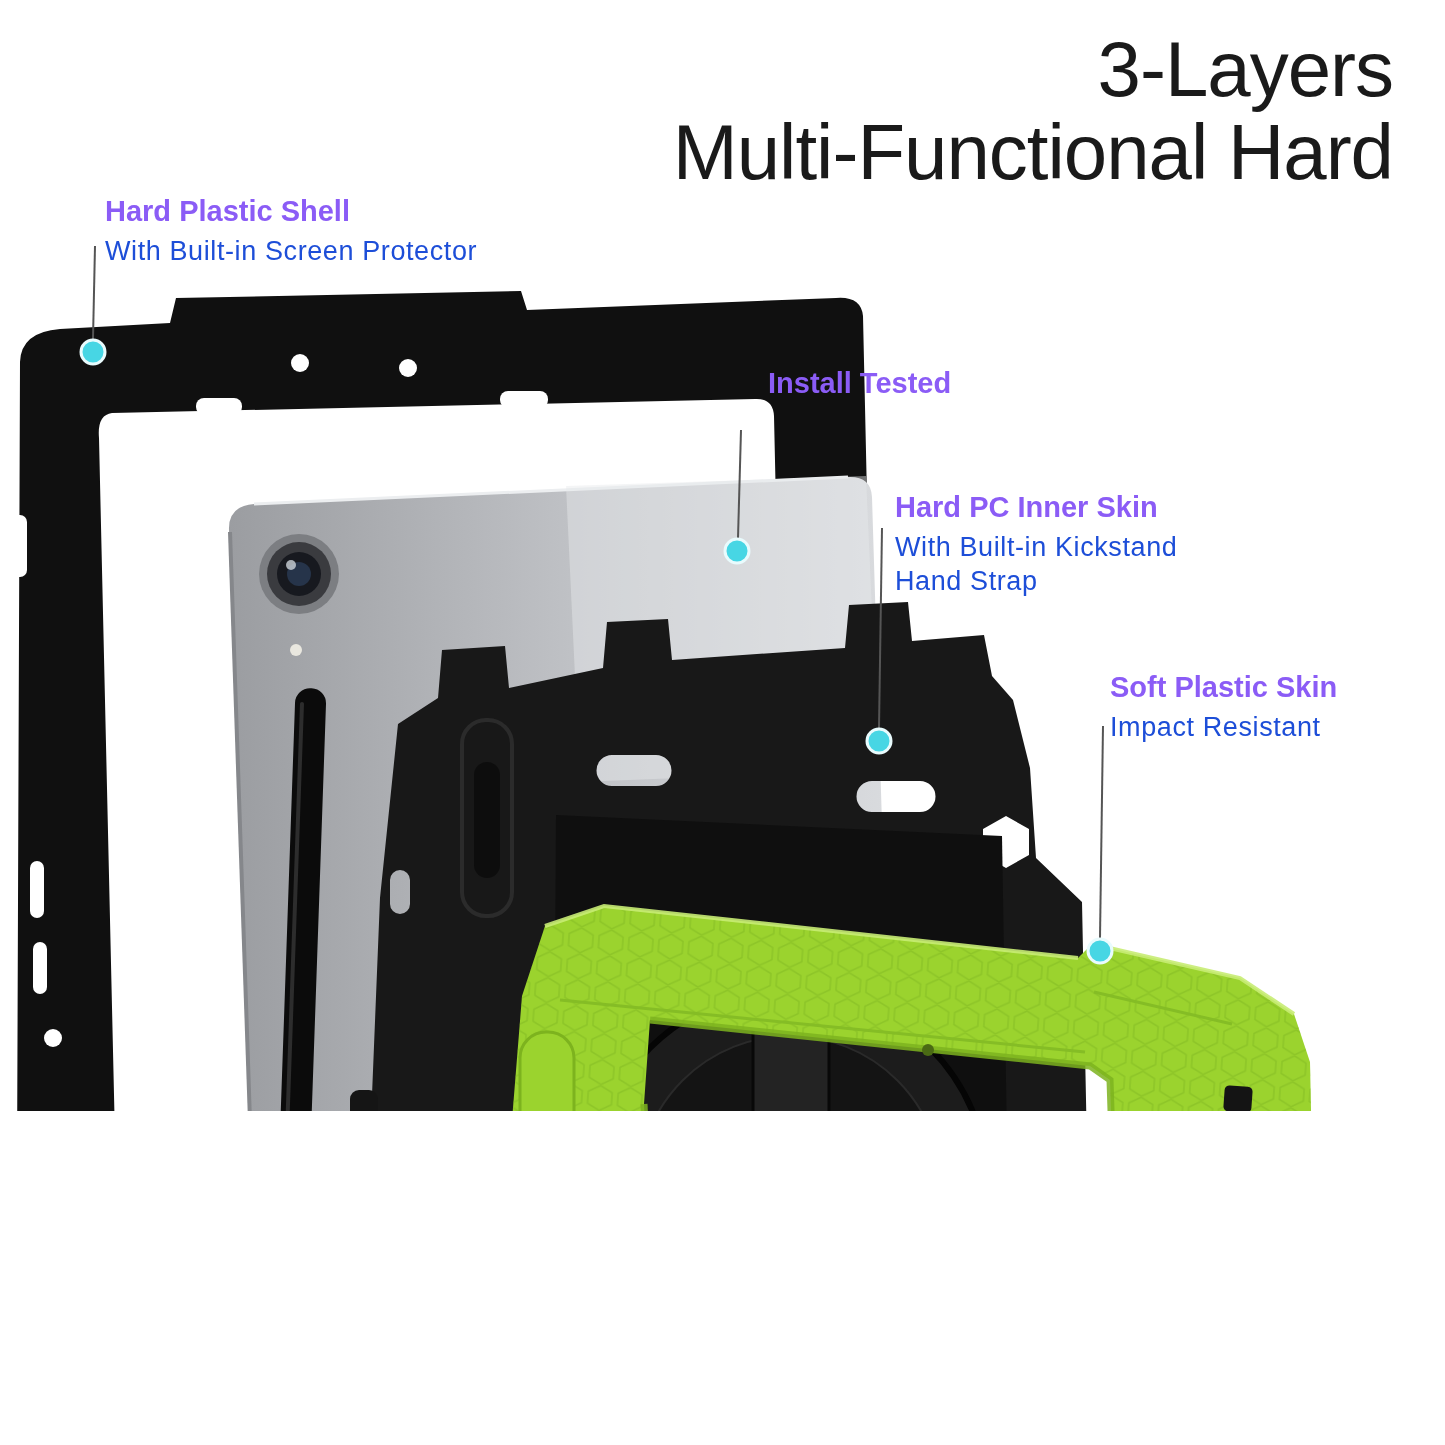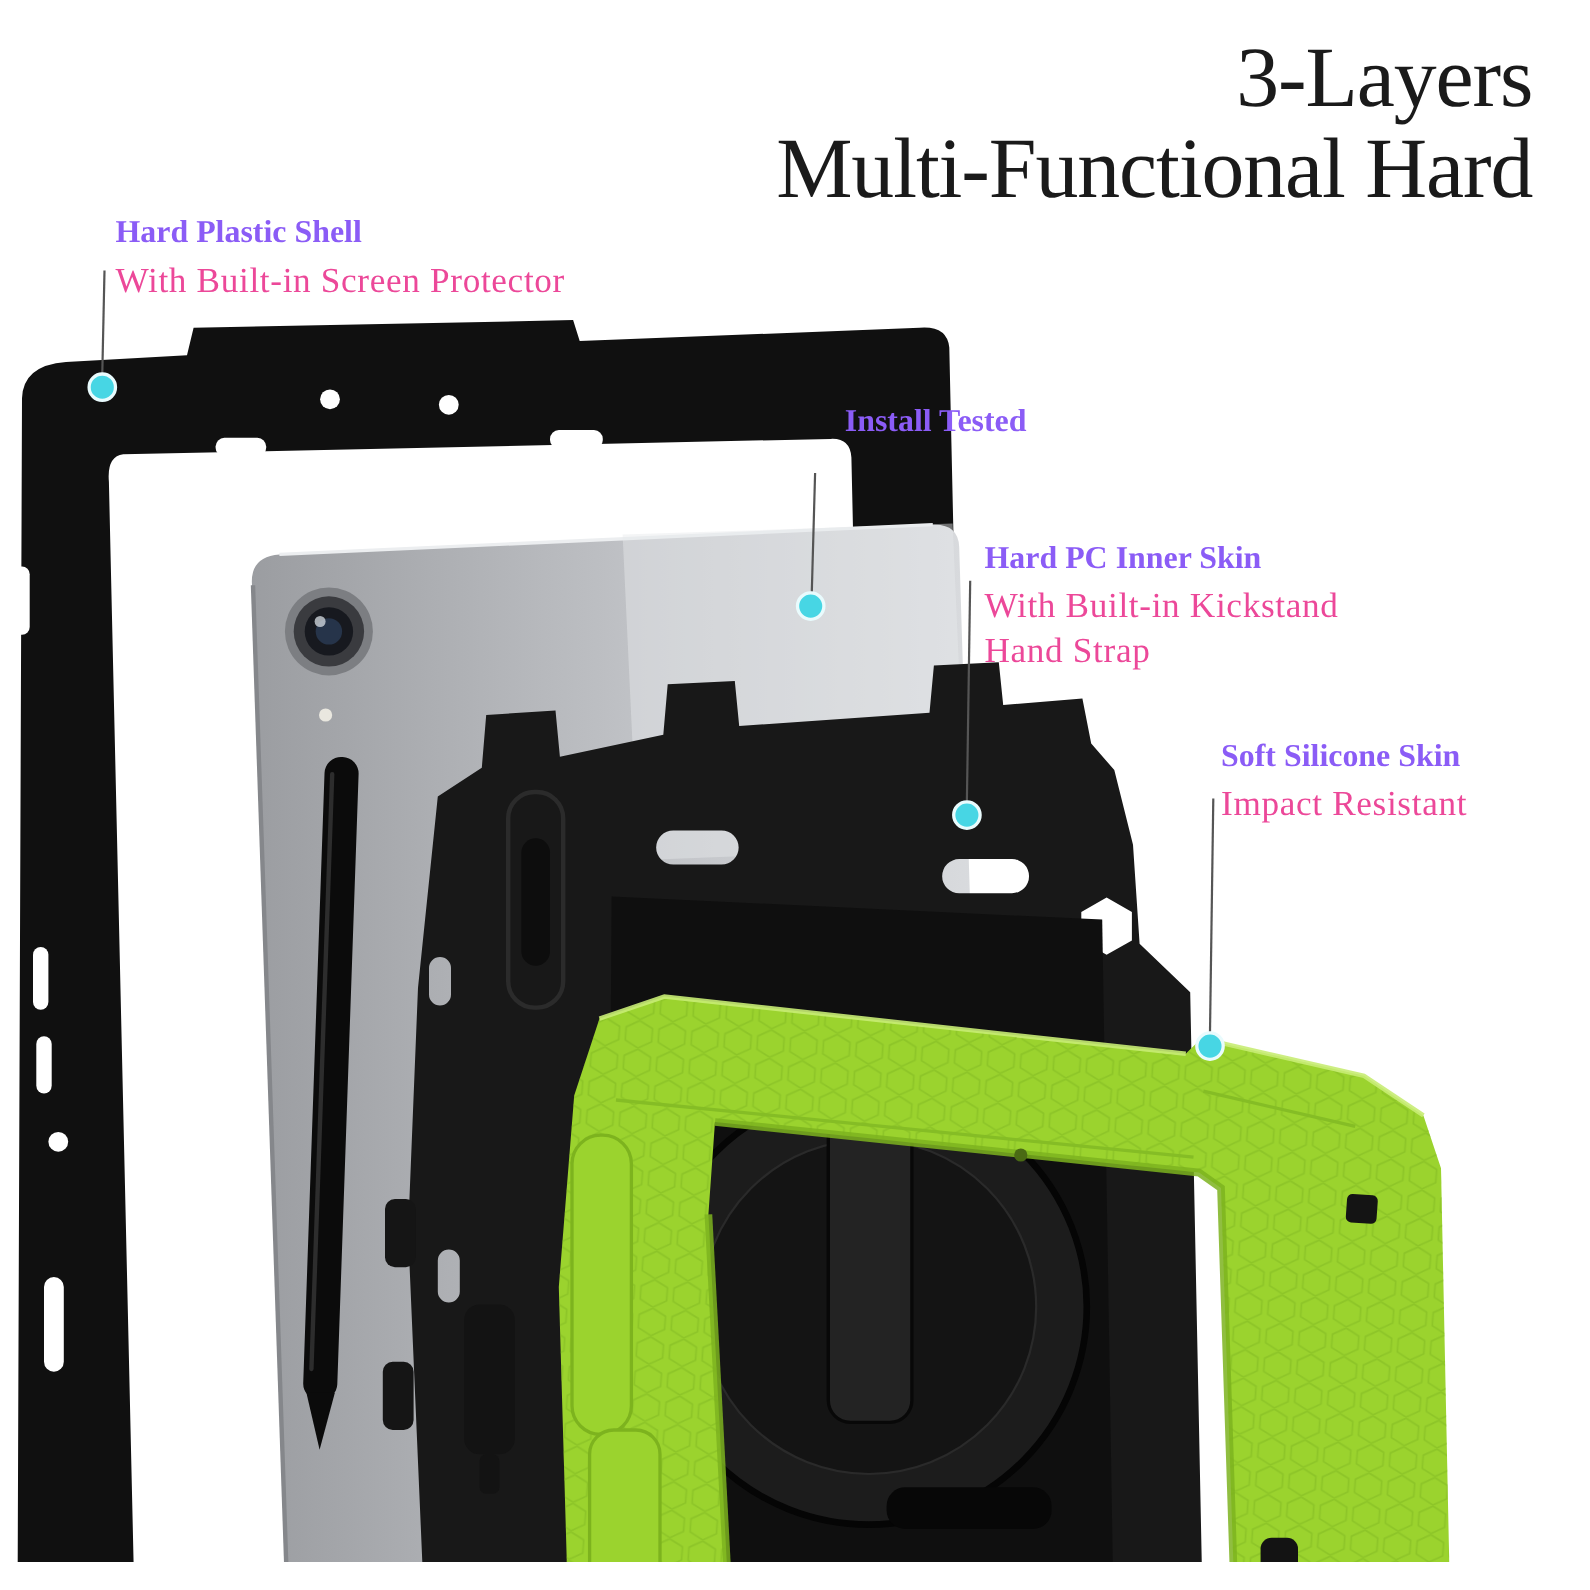--- a/index.html
+++ b/index.html
@@ -1,31 +1,31 @@
 <!DOCTYPE html>
 <html><head>
 <meta charset="utf-8">
 <style>
   html,body{margin:0;padding:0;background:#ffffff;}
   .stage{
-    position:relative;width:1445px;height:1420px;background:#ffffff;
-    overflow:hidden;font-family:Liberation Serif, serif;
+    position:relative;width:1445px;height:1111px;background:#ffffff;
+    overflow:hidden;font-family:Liberation Sans, sans-serif;
   }
   svg.art{position:absolute;left:0;top:0;width:1445px;height:1445px;}
   .title{
     position:absolute;top:28px;right:52px;text-align:right;
     color:#1a1a1a;font-weight:400;letter-spacing:-1px;
   }
   .title div{font-size:78px;line-height:1.07;}
   .callout{position:absolute;}
   .callout h3{
     margin:0;font-size:29px;font-weight:700;color:#8b5cf6;line-height:1.1;
   }
   .callout .sub{
-    font-size:32px;color:#ec4899;letter-spacing:.6px;line-height:1.28;
+    font-size:27px;color:#1d4ed8;letter-spacing:.6px;line-height:1.28;
     margin-top:6px;font-weight:400;
   }
   #callout-hard-plastic-shell{left:105px;top:196px;}
   #callout-install-tested{left:768px;top:368px;}
   #callout-hard-pc-inner-shell{left:895px;top:492px;}
   #callout-soft-silicone-skin{left:1110px;top:672px;}
 </style>
 </head>
 <body>
 
@@ -157,17 +157,17 @@
 
   <div class="callout" id="callout-hard-pc-inner-shell">
     <h3>Hard PC Inner Skin</h3>
     <div class="sub">
       <div>With Built-in Kickstand</div>
       <div>Hand Strap</div>
     </div>
   </div>
 
   <div class="callout" id="callout-soft-silicone-skin">
-    <h3>Soft Silicone Skin</h3>
+    <h3>Soft Plastic Skin</h3>
     <div class="sub">Impact Resistant</div>
   </div>
 
 </div>
 
 </body></html>

